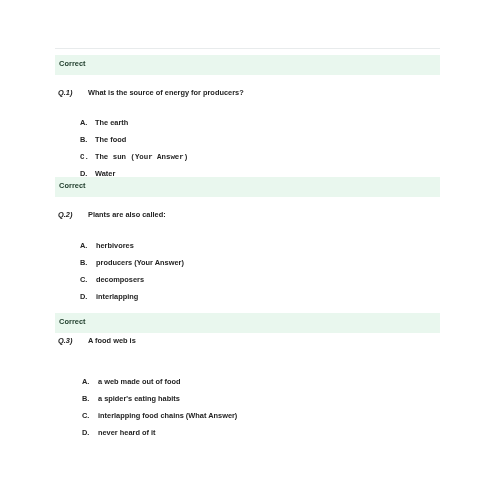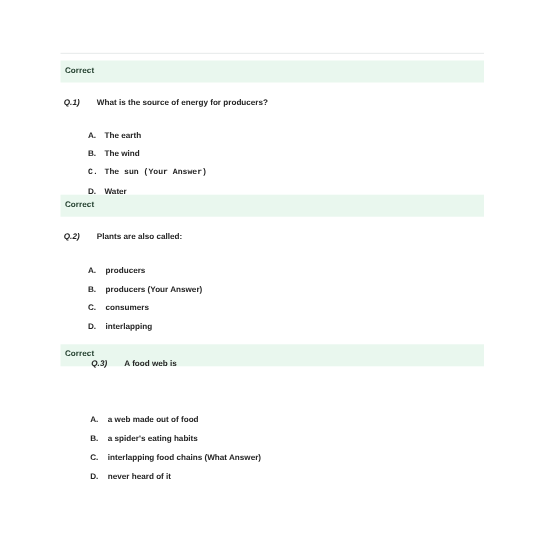--- a/index.html
+++ b/index.html
@@ -115,39 +115,39 @@
 
   <div class="top-divider"></div>
 
   <div class="content" id="content">
       <div class="qblock">
         <div class="status-banner" style="top: 55px;">
           <span class="status-text">Correct</span>
         </div>
         <div class="question-row" style="top: 88px;"><span class="q-num">Q.1)</span><span class="q-text">What is the source of energy for producers?</span></div>
         <div class="option-row" style="left: 80px; top: 118px;"><span class="o-letter" style="width: 15px;">A.</span><span class="o-text">The earth</span></div>
-        <div class="option-row" style="left: 80px; top: 135px;"><span class="o-letter" style="width: 15px;">B.</span><span class="o-text">The wind</span></div>
+        <div class="option-row" style="left: 80px; top: 135px;"><span class="o-letter" style="width: 15px;">B.</span><span class="o-text">The food</span></div>
         <div class="option-row" style="left: 80px; top: 152px; font-family: Liberation Mono, monospace;"><span class="o-letter" style="width: 15px;">C.</span><span class="o-text">The sun (Your Answer)</span></div>
         <div class="option-row" style="left: 80px; top: 169px;"><span class="o-letter" style="width: 15px;">D.</span><span class="o-text">Water</span></div>
       </div>
       <div class="qblock">
         <div class="status-banner" style="top: 177px;">
           <span class="status-text">Correct</span>
         </div>
         <div class="question-row" style="top: 210px;"><span class="q-num">Q.2)</span><span class="q-text">Plants are also called:</span></div>
-        <div class="option-row" style="left: 80px; top: 241px;"><span class="o-letter" style="width: 16px;">A.</span><span class="o-text">producers</span></div>
+        <div class="option-row" style="left: 80px; top: 241px;"><span class="o-letter" style="width: 16px;">A.</span><span class="o-text">herbivores</span></div>
         <div class="option-row" style="left: 80px; top: 258px;"><span class="o-letter" style="width: 16px;">B.</span><span class="o-text">producers (Your Answer)</span></div>
-        <div class="option-row" style="left: 80px; top: 275px;"><span class="o-letter" style="width: 16px;">C.</span><span class="o-text">consumers</span></div>
+        <div class="option-row" style="left: 80px; top: 275px;"><span class="o-letter" style="width: 16px;">C.</span><span class="o-text">decomposers</span></div>
         <div class="option-row" style="left: 80px; top: 292px;"><span class="o-letter" style="width: 16px;">D.</span><span class="o-text">interlapping</span></div>
       </div>
       <div class="qblock">
         <div class="status-banner" style="top: 313px;">
           <span class="status-text">Correct</span>
         </div>
-        <div class="question-row" style="top: 326px; margin-left: 25px;"><span class="q-num">Q.3)</span><span class="q-text">A food web is</span></div>
+        <div class="question-row" style="top: 336px;"><span class="q-num">Q.3)</span><span class="q-text">A food web is</span></div>
         <div class="option-row" style="left: 82px; top: 377px;"><span class="o-letter" style="width: 16px;">A.</span><span class="o-text">a web made out of food</span></div>
         <div class="option-row" style="left: 82px; top: 394px;"><span class="o-letter" style="width: 16px;">B.</span><span class="o-text">a spider's eating habits</span></div>
         <div class="option-row" style="left: 82px; top: 411px;"><span class="o-letter" style="width: 16px;">C.</span><span class="o-text">interlapping food chains (What Answer)</span></div>
         <div class="option-row" style="left: 82px; top: 428px;"><span class="o-letter" style="width: 16px;">D.</span><span class="o-text">never heard of it</span></div>
       </div>
     </div>
 
 </div>
 
 </body></html>

